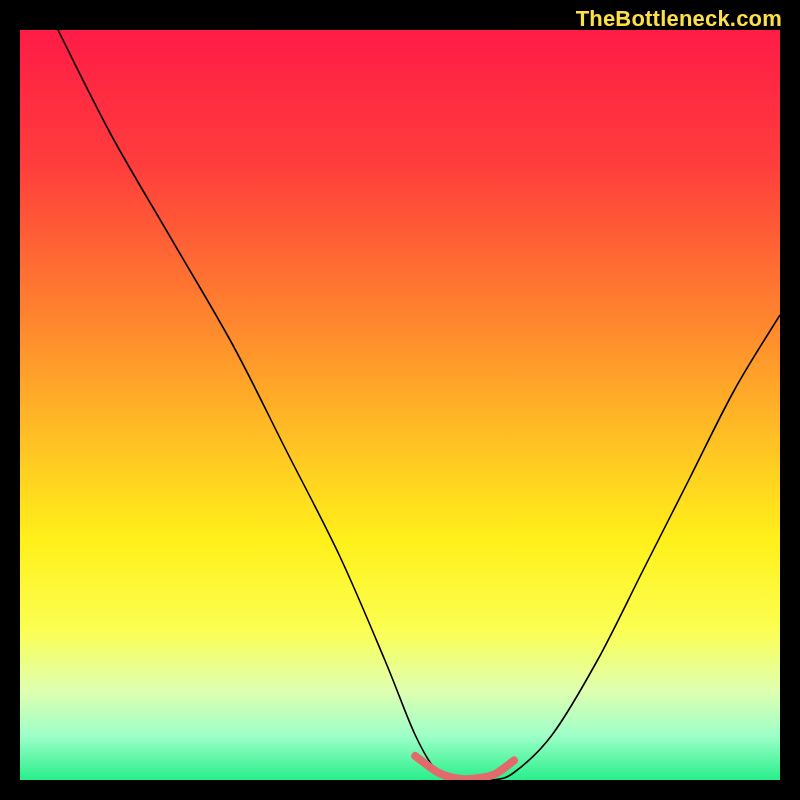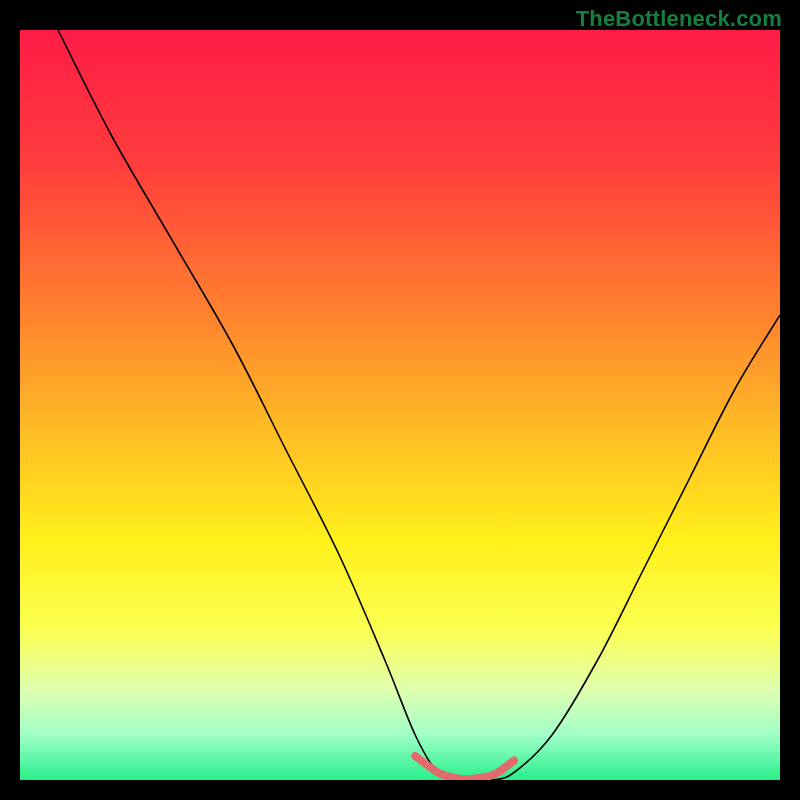--- a/index.html
+++ b/index.html
@@ -10,21 +10,21 @@
     background: #000;
     position: relative;
   }
   .watermark {
     position: absolute;
     top: 6px;
     right: 18px;
     font-family: Arial, Helvetica, sans-serif;
     font-size: 22px;
     font-weight: 600;
-    color: #15803d;
+    color: #fde047;
     letter-spacing: 0.2px;
   }
   .plot-area {
     position: absolute;
     left: 20px;
     top: 30px;
     width: 760px;
     height: 750px;
   }
   svg { display: block; }

